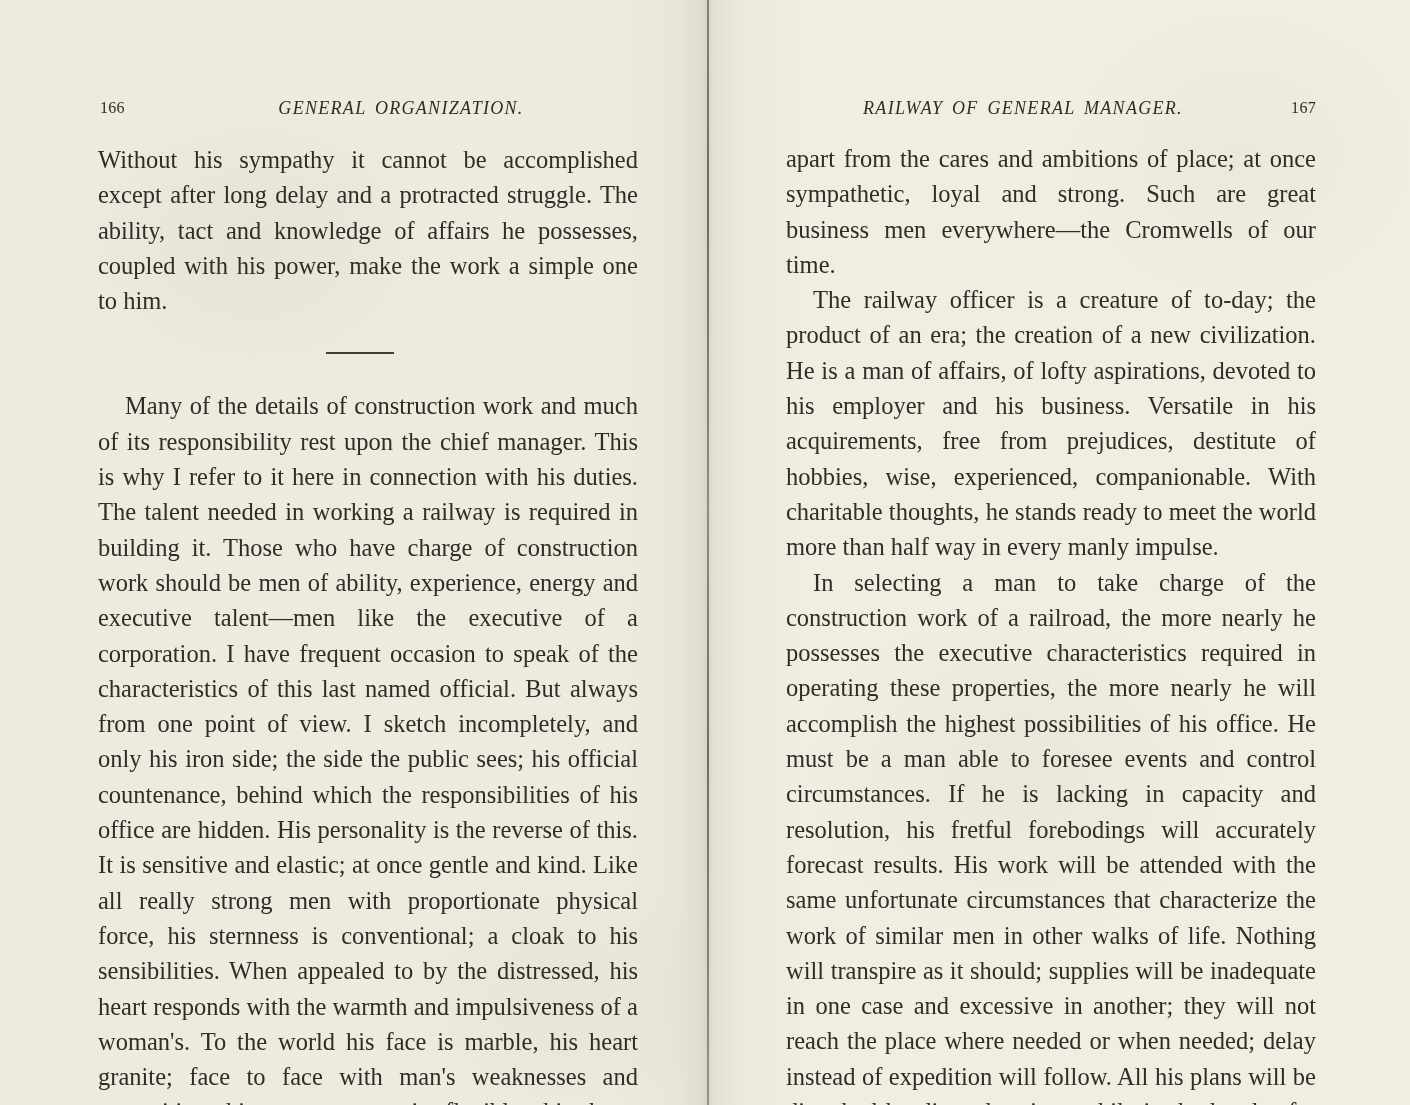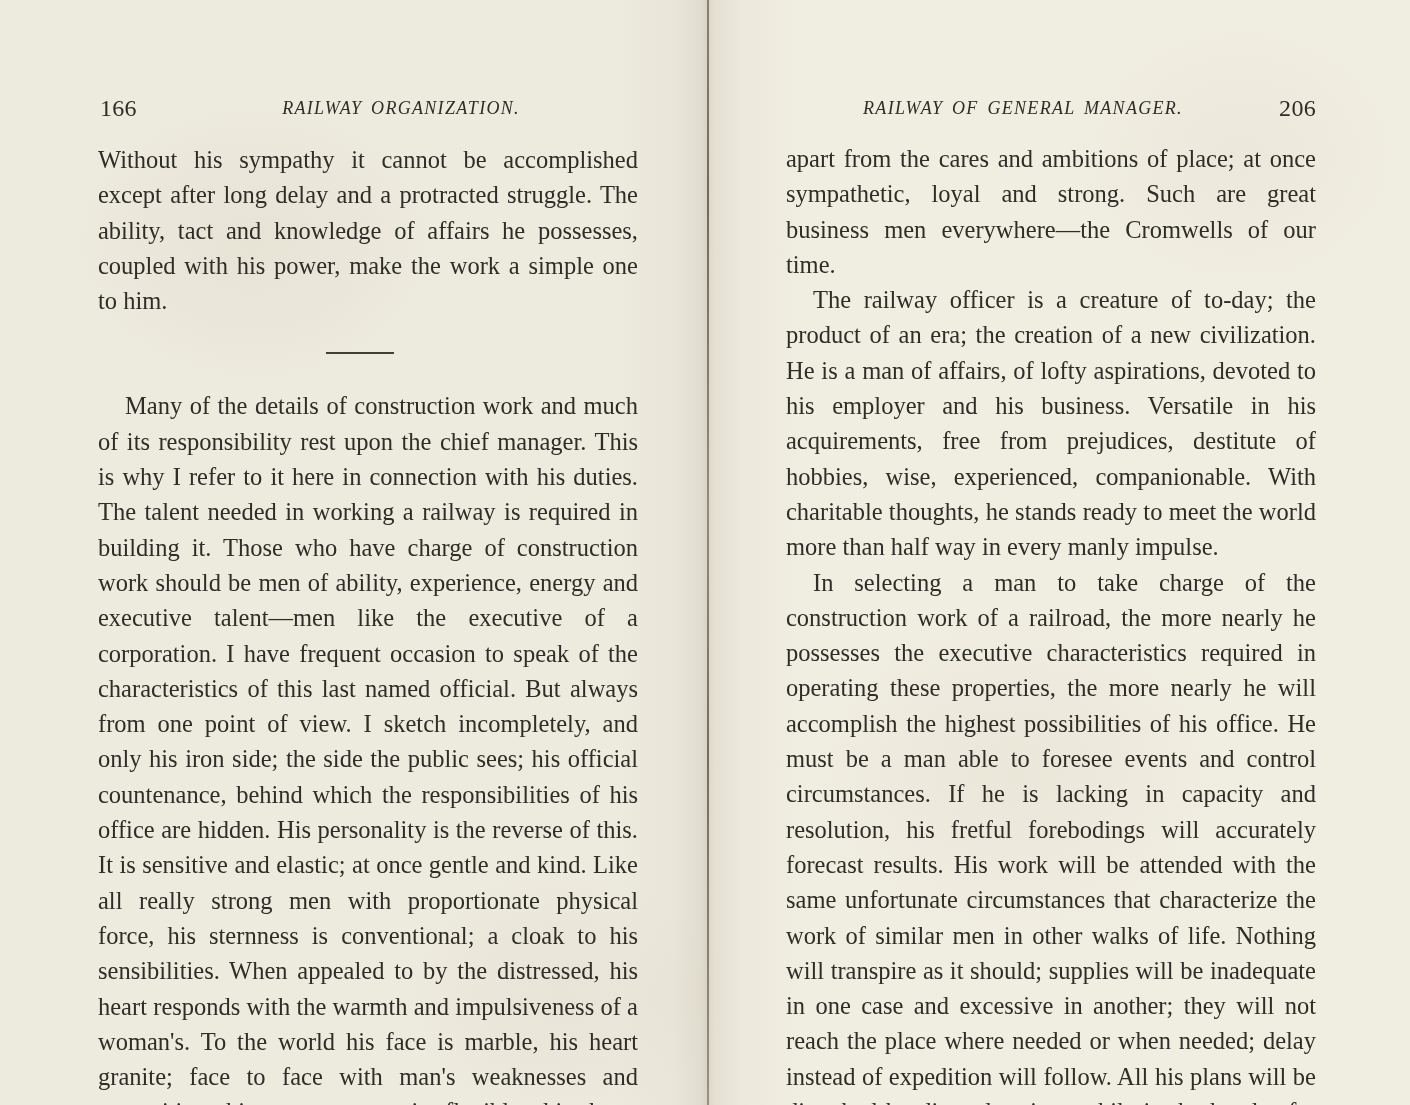--- a/index.html
+++ b/index.html
@@ -85,21 +85,21 @@
     left: 0;
     width: 100%;
     height: 26px;
     font-size: 19px;
     line-height: 26px;
     letter-spacing: .5px;
   }
   .folio {
     position: absolute;
     top: 0;
-    font-size: 24px;
+    font-size: 16px;
     line-height: 26px;
     letter-spacing: .3px;
     text-align: right;
   }
   .folio-left  { left: 2px; }
   .folio-right { right: 0px; }
 
   .head-title {
     position: absolute;
     top: 0;
@@ -159,39 +159,39 @@
 <div class="spread">
 
   <div class="leaf leaf-left"></div>
   <div class="leaf leaf-right"></div>
   <div class="grain"></div>
 
   <div class="page page-left">
 
     <div class="running-head">
       <span class="folio folio-left">166</span>
-      <span class="head-title shift-left">RAILWAY ORGANIZATION.</span>
+      <span class="head-title shift-left">GENERAL ORGANIZATION.</span>
     </div>
 
     <div class="body body-left">
       <p class="para noflush">Without his sympathy it cannot be accomplished except after long delay and a protracted struggle. The ability, tact and knowledge of affairs he possesses, coupled with his power, make the work a simple one to him.</p>
 
       <div class="rule-wrap">
         <div class="section-rule"></div>
       </div>
 
       <p class="para indent">Many of the details of construction work and much of its responsibility rest upon the chief manager.  This is why I refer to it here in connection with his duties.  The talent needed in working a railway is required in building it.  Those who have charge of construction work should be men of ability, experience, energy and executive talent—men like the executive of a corporation.  I have frequent occasion to speak of the characteristics of this last named official.  But always from one point of view.  I sketch incompletely, and only his iron side; the side the public sees; his official countenance, behind which the responsibilities of his office are hidden.  His personality is the reverse of this.  It is sensitive and elastic; at once gentle and kind.  Like all really strong men with proportionate physical force, his sternness is conventional; a cloak to his sensibilities.  When appealed to by the distressed, his heart responds with the warmth and impulsiveness of a woman's.  To the world his face is marble, his heart granite; face to face with man's weaknesses and necessities, his countenance is flexible, his heart stirred with generous thoughts.  Such are the responsible managers of railroads</p>
     </div>
   </div>
 
   <div class="page page-right">
 
     <div class="running-head">
       <span class="head-title shift-right">RAILWAY OF GENERAL MANAGER.</span>
-      <span class="folio folio-right">206</span>
+      <span class="folio folio-right">167</span>
     </div>
 
     <div class="body body-right">
       <p class="para noflush">apart from the cares and ambitions of place; at once sympathetic, loyal and strong.  Such are great business men everywhere—the Cromwells of our time.</p>
       <p class="para indent noflush">The railway officer is a creature of to-day; the product of an era; the creation of a new civilization.  He is a man of affairs, of lofty aspirations, devoted to his employer and his business.  Versatile in his acquirements, free from prejudices, destitute of hobbies, wise, experienced, companionable.  With charitable thoughts, he stands ready to meet the world more than half way in every manly impulse.</p>
       <p class="para indent noflush">In selecting a man to take charge of the construction work of a railroad, the more nearly he possesses the executive characteristics required in operating these properties, the more nearly he will accomplish the highest possibilities of his office.  He must be a man able to foresee events and control circumstances.  If he is lacking in capacity and resolution, his fretful forebodings will accurately forecast results.  His work will be attended with the same unfortunate circumstances that characterize the work of similar men in other walks of life.  Nothing will transpire as it should; supplies will be inadequate in one case and excessive in another; they will not reach the place where needed or when needed; delay instead of expedition will follow.  All his plans will be disturbed by discordant jars, while in the hands of a capable man a happy conjunction of circumstances will attend everything that is done.</p>
     </div>
   </div>
 
   <div class="gutter-shadow"></div>

